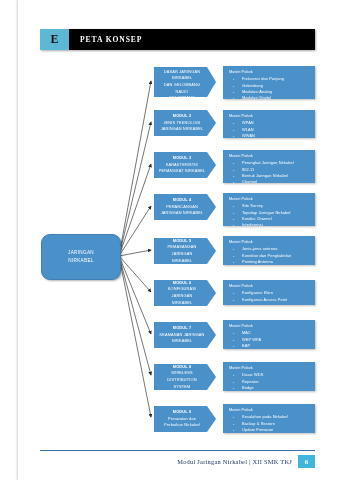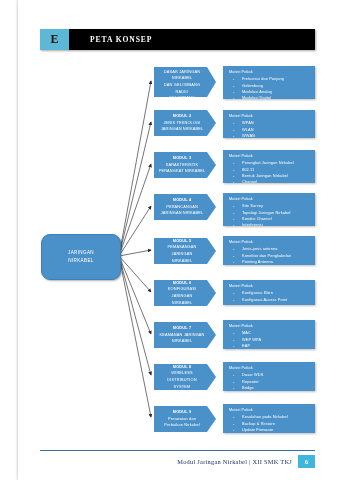--- a/index.html
+++ b/index.html
@@ -33,21 +33,21 @@
     display:flex;align-items:center;justify-content:center;
     font-family:"Liberation Serif", serif;
     font-weight:bold;
     font-size:12px;
     color:#101010;
   }
   .header-bar{
     flex:1;
     background:#000000;
     display:flex;align-items:center;
-    padding-left:21px;
+    padding-left:11px;
   }
   .header-title{
     font-family:"Liberation Serif", serif;
     font-size:7.6px;
     letter-spacing:0.9px;
     font-weight:bold;
     color:#ffffff;
     white-space:nowrap;
   }
 

